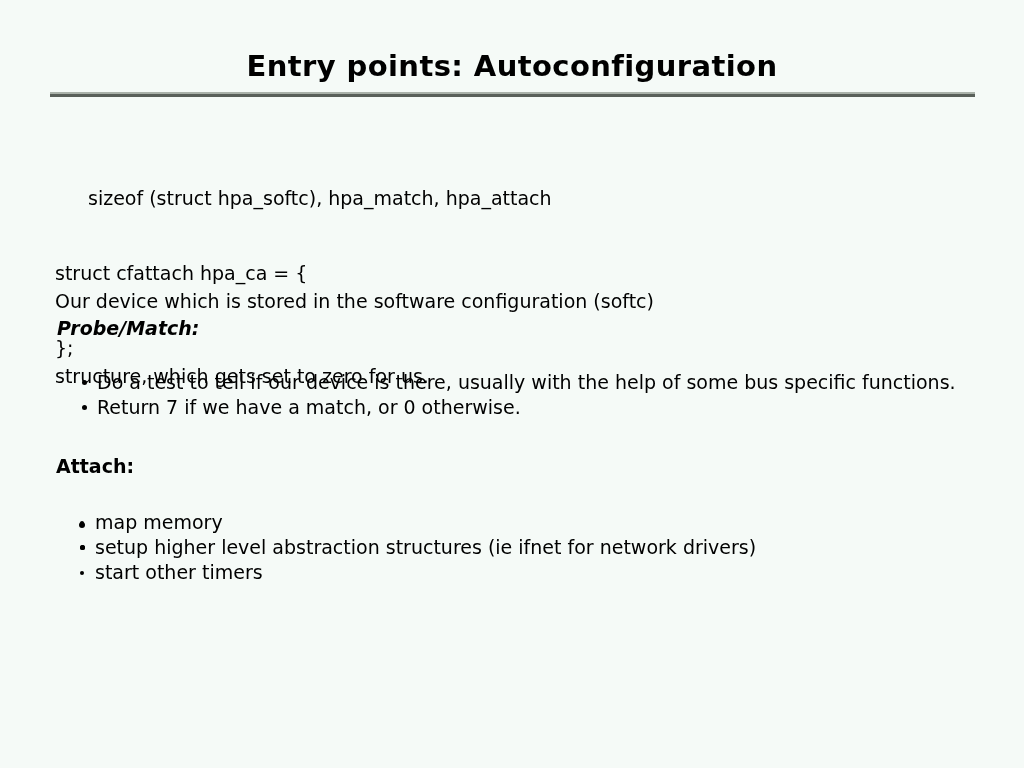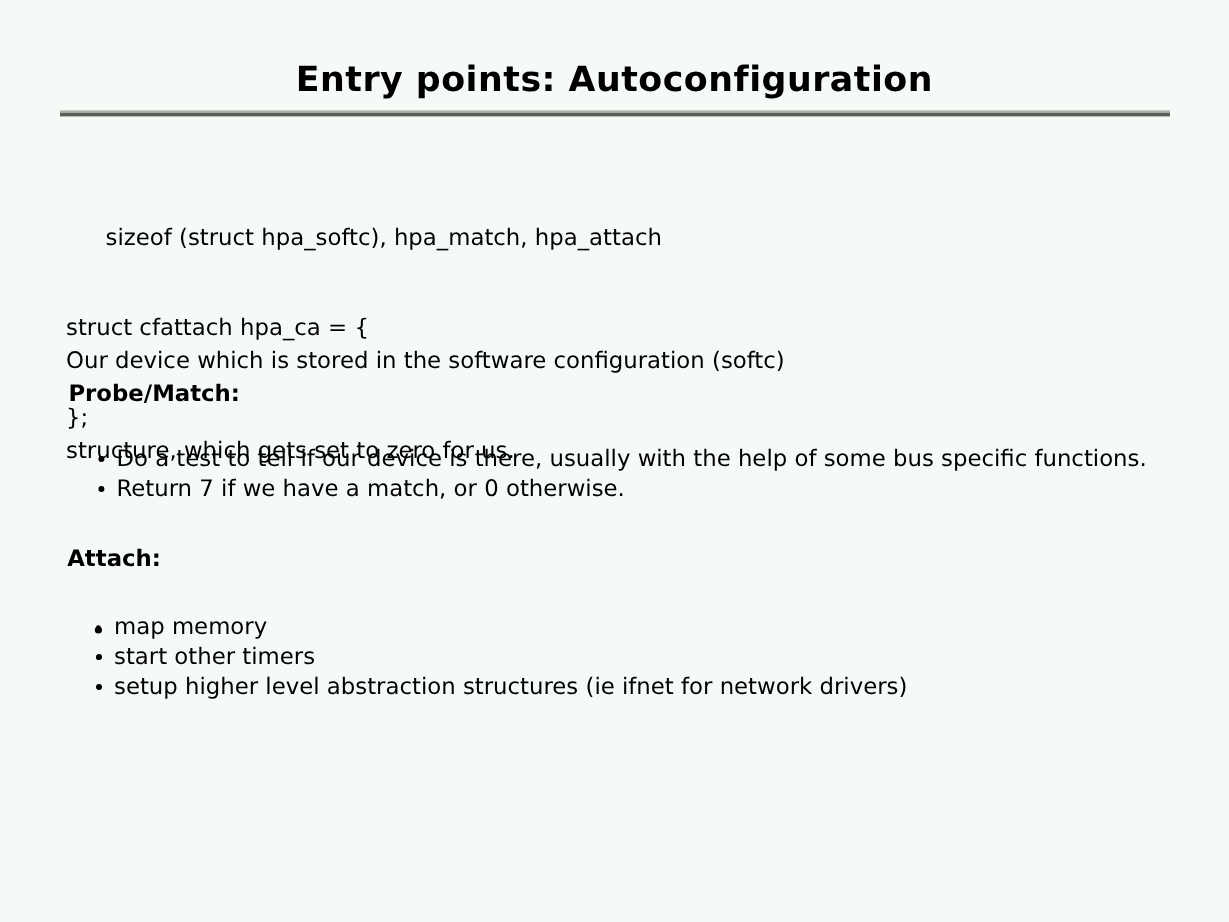--- a/index.html
+++ b/index.html
@@ -86,20 +86,21 @@
     position: absolute;
     font-size: 19px;
     line-height: 25px;
     font-weight: bold;
     color: #000;
     white-space: nowrap;
   }
   .head-probe {
     left: 57px;
     top: 316px;
+    font-style: italic;
   }
   .head-attach {
     left: 56px;
     top: 454px;
   }
 
   
   .bullet-list {
     position: absolute;
     list-style: none;
@@ -187,23 +188,23 @@
     <li class="bullet-item dot-small">
       <span class="bullet-dot"></span>
     </li>
     <li class="bullet-item dot-low">
       <span class="bullet-dot"></span>
       <span class="bullet-label">map memory</span>
     </li>
     <li class="bullet-item">
       <span class="bullet-dot"></span>
     </li>
+    <li class="bullet-item">
+      <span class="bullet-dot"></span>
+      <span class="bullet-label">setup higher level abstraction structures (ie ifnet for network drivers)</span>
+    </li>
     <li class="bullet-item dot-small">
       <span class="bullet-dot"></span>
       <span class="bullet-label">start other timers</span>
     </li>
-    <li class="bullet-item">
-      <span class="bullet-dot"></span>
-      <span class="bullet-label">setup higher level abstraction structures (ie ifnet for network drivers)</span>
-    </li>
   </ul>
 
 </div>
 
 </body></html>

